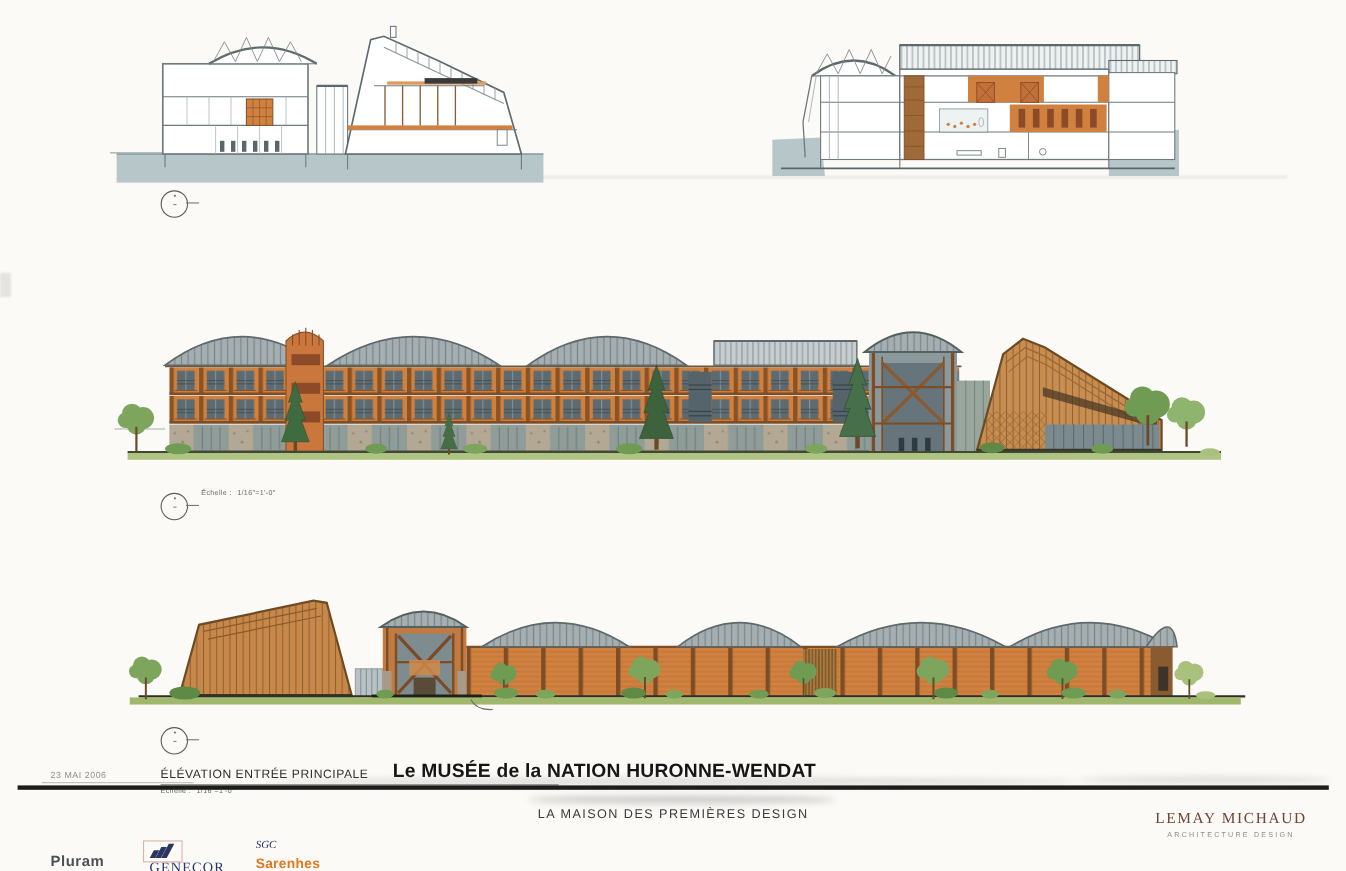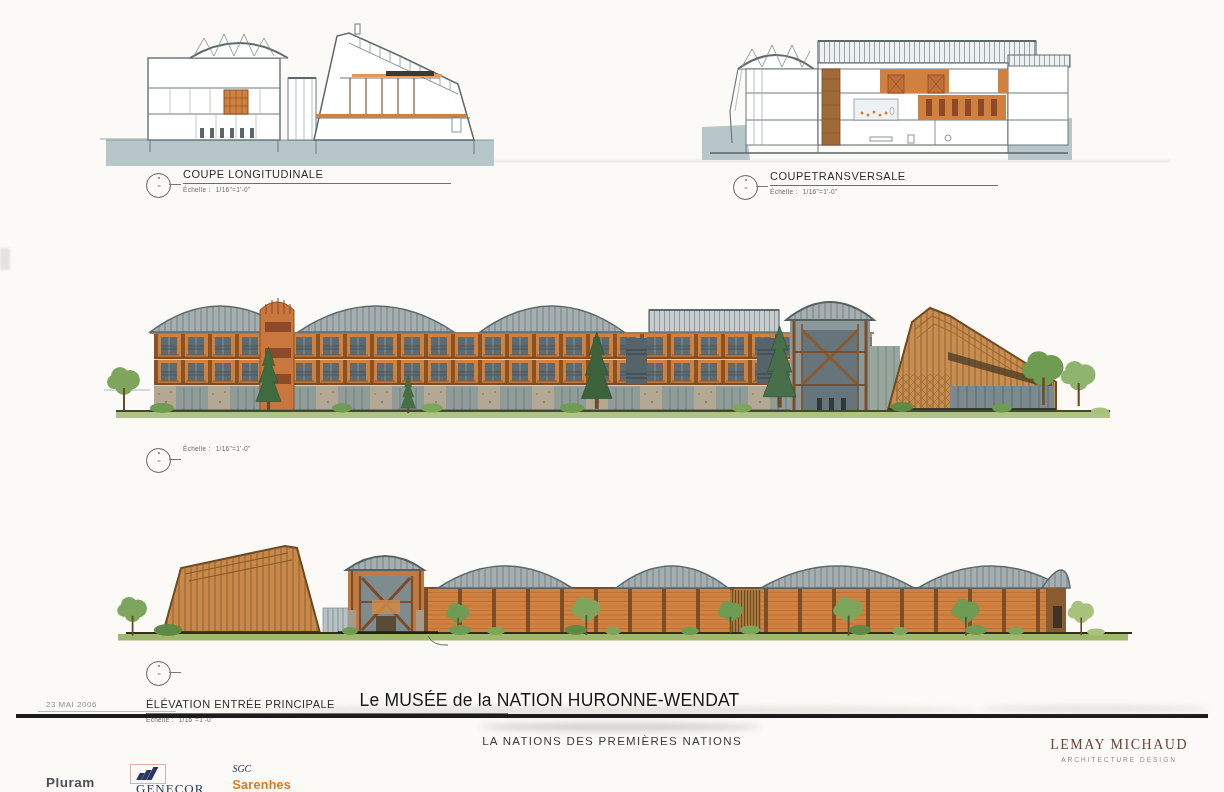--- a/index.html
+++ b/index.html
@@ -16,21 +16,21 @@
   .bubble{flex:0 0 auto;width:23px;height:23px;border:1.2px solid #5a5a5a;border-radius:50%;margin-top:5px;position:relative;background:transparent;}
   .bubble::before{content:"";position:absolute;left:50%;top:3px;width:2px;height:2px;background:#777;border-radius:50%;transform:translateX(-50%);}
   .bubble::after{content:"";position:absolute;left:50%;top:50%;width:3px;height:1px;background:#888;transform:translate(-50%,-50%);}
   .bubble-tail{position:absolute;left:23px;top:16px;width:12px;height:1px;background:#777;}
   .dlabel .txt{display:flex;flex-direction:column;}
   .dlabel-title{font-size:11px;letter-spacing:.5px;color:#2e2e2e;border-bottom:1px solid #6e6e6e;padding-bottom:3px;white-space:nowrap;}
   .dlabel-scale{margin-top:2px;font-size:6.5px;color:#6a6a6a;letter-spacing:.3px;display:flex;gap:5px;}
   .w1{width:268px}.w2{width:228px}.w3{width:258px}.w4{width:362px}
 
   
-  .main-title{position:absolute;top:690px;left:0;width:1099px;text-align:center;font-size:17.5px;font-weight:normal;color:#141414;letter-spacing:.2px;}
+  .main-title{position:absolute;top:690px;left:0;width:1099px;text-align:center;font-size:17.5px;font-weight:bold;color:#141414;letter-spacing:.2px;}
   .band{position:absolute;top:714px;left:16px;width:1192px;height:3.6px;background:#1c1c1c;}
   .band-smudge{position:absolute;border-radius:50%;background:#9a9a9a;filter:blur(3px);}
   .date{position:absolute;left:46px;top:700px;font-size:8px;color:#8e8e8e;letter-spacing:.5px;}
   .date-rule{position:absolute;left:38px;top:711px;width:138px;height:1px;background:#bdbdbd;}
   .subtitle{position:absolute;top:735px;left:0;width:1224px;text-align:center;font-size:11.5px;letter-spacing:1.3px;color:#3c3c3c;}
 
   
   .logos{position:absolute;left:46px;top:735px;display:flex;align-items:flex-end;gap:28px;margin-top:28px;}
   .logo{display:flex;flex-direction:column;align-items:flex-start;}
   .logo-pluram .name{font-size:13.5px;font-weight:bold;color:#4b4f58;letter-spacing:.5px;}
@@ -398,40 +398,22 @@
       <ellipse cx="802" cy="93" rx="8" ry="4" fill="#7da65c"></ellipse>
       <ellipse cx="878" cy="92" rx="11" ry="5" fill="#6f9b52"></ellipse>
       <ellipse cx="918" cy="93" rx="8" ry="4" fill="#7da65c"></ellipse>
       <ellipse cx="998" cy="94" rx="9" ry="3.5" fill="#a8c27e"></ellipse>
     </g>
   </svg>
 
   <div class="dlabel" style="left:146px;top:168px;">
     <span class="bubble"></span>
     <span class="bubble-tail"></span>
-    <div class="txt">
-      <div class="dlabel-title w1">COUPE LONGITUDINALE</div>
-      <div class="dlabel-scale">
-        <span>Échelle :</span>
-        <span>1/16"=1'-0"</span>
-      </div>
-    </div>
   </div>
 
-  <div class="dlabel" style="left:733px;top:170px;">
-    <span class="bubble"></span>
-    <span class="bubble-tail"></span>
-    <div class="txt">
-      <div class="dlabel-title w2">COUPETRANSVERSALE</div>
-      <div class="dlabel-scale">
-        <span>Échelle :</span>
-        <span>1/16"=1'-0"</span>
-      </div>
-    </div>
-  </div>
 
   <div class="dlabel" style="left:146px;top:443px;">
     <span class="bubble"></span>
     <span class="bubble-tail"></span>
     <div class="txt">
       <div class="dlabel-scale">
         <span>Échelle :</span>
         <span>1/16"=1'-0"</span>
       </div>
     </div>
@@ -449,21 +431,21 @@
     </div>
   </div>
 
   <div class="main-title">Le MUSÉE de la NATION HURONNE-WENDAT</div>
   <div class="date">23 MAI 2006</div>
   <div class="date-rule"></div>
   <div class="band-smudge" style="left:240px;top:707px;width:740px;height:7px;opacity:.3;"></div>
   <div class="band"></div>
   <div class="band-smudge" style="left:480px;top:723px;width:280px;height:8px;opacity:.45;"></div>
   <div class="band-smudge" style="left:980px;top:706px;width:230px;height:6px;opacity:.3;"></div>
-  <div class="subtitle">LA NATIONS DES PREMIÈRES NATIONS</div>
+  <div class="subtitle">LA MAISON DES PREMIÈRES DESIGN</div>
 
   <div class="logos">
     <div class="logo logo-pluram">
       <span class="name">Pluram</span>
       <span class="bar"></span>
       <span class="redline"></span>
     </div>
     <div class="logo logo-genecor">
       <span class="sail">
           <i></i>

